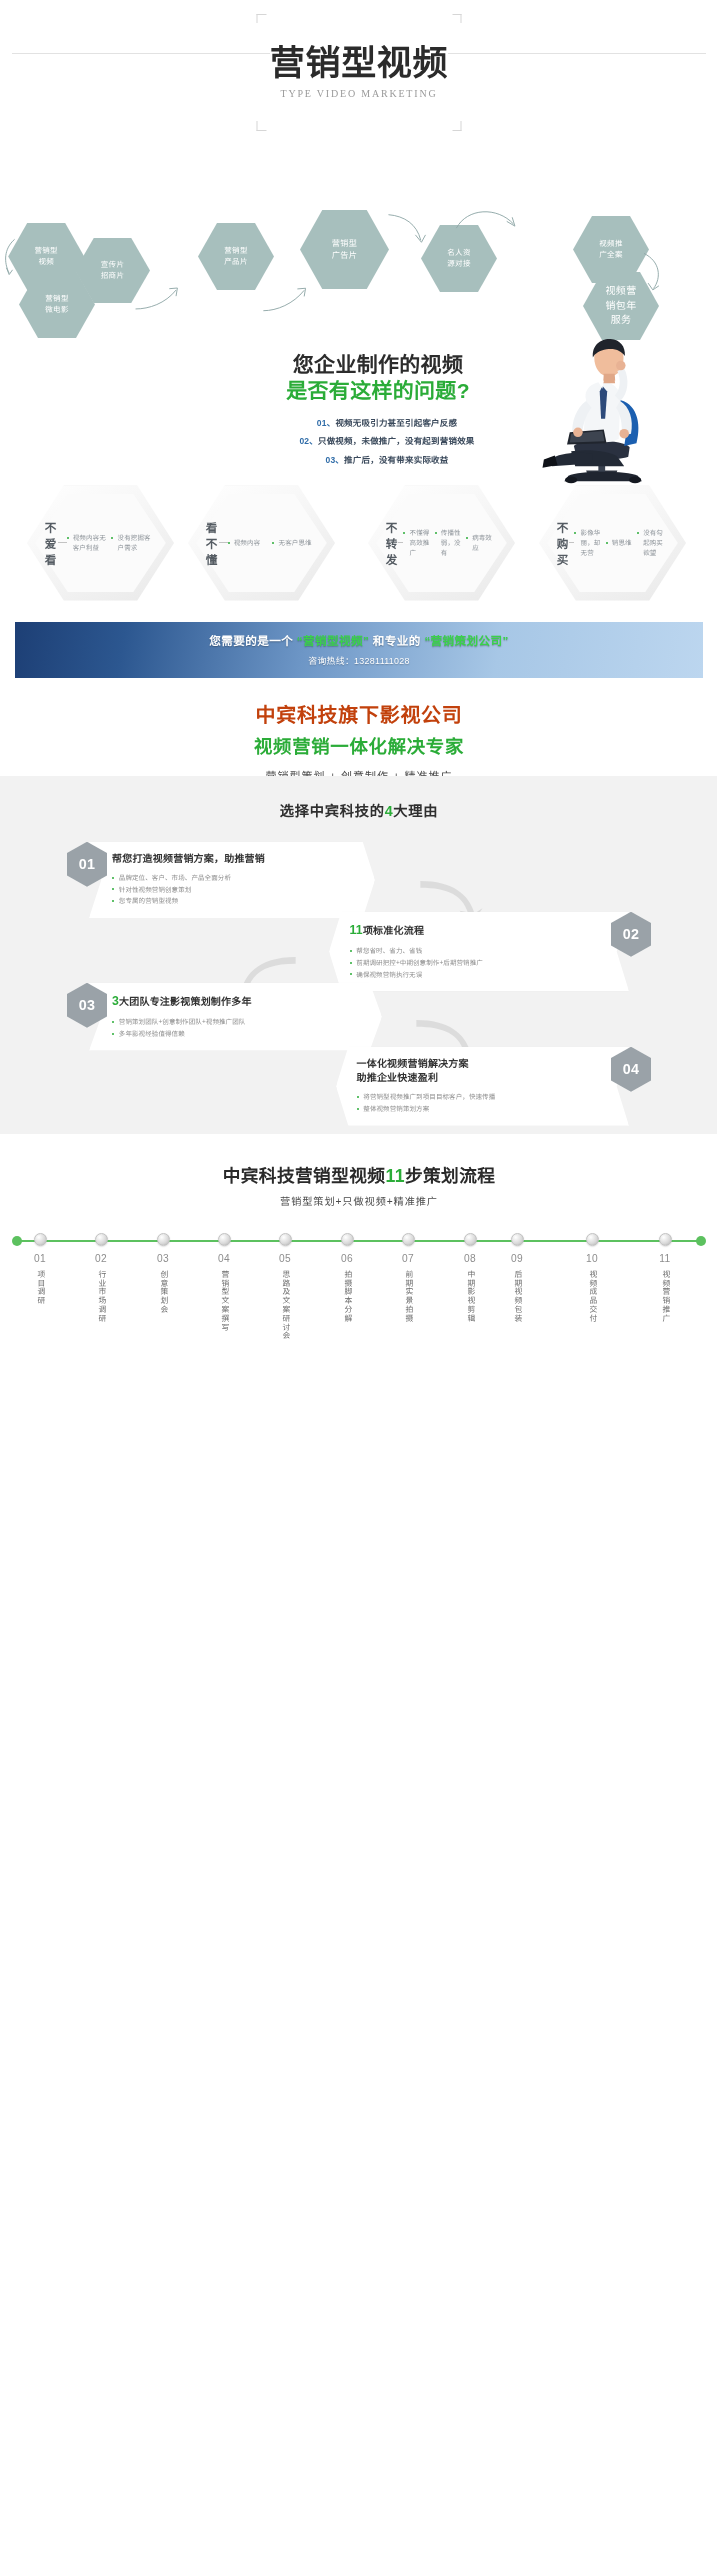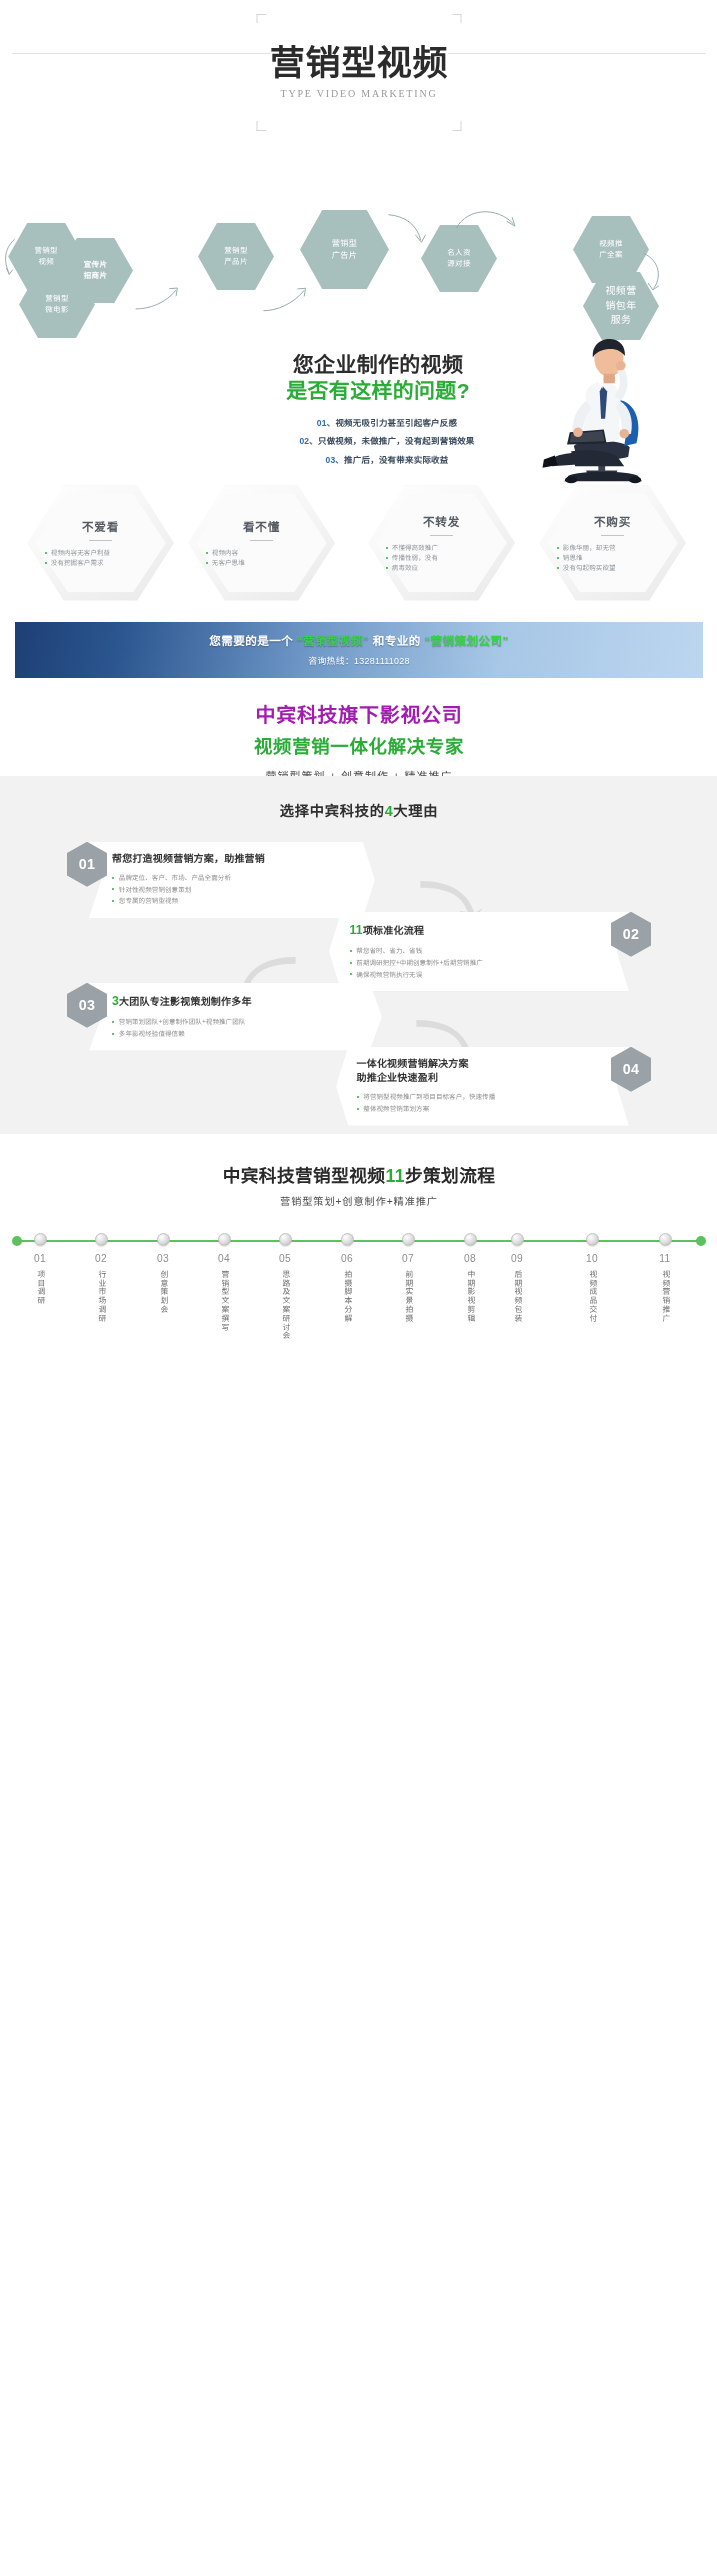--- a/index.html
+++ b/index.html
@@ -96,21 +96,21 @@
     clip-path:polygon(25% 0%,75% 0%,100% 50%,75% 100%,25% 100%,0% 50%);
     filter:drop-shadow(0 1.4px 4.1px rgba(0,0,0,.13));
   }
   .phex-in {
     position:absolute; inset:8.2px;
     background:#fbfbfb;
     clip-path:polygon(25% 0%,75% 0%,100% 50%,75% 100%,25% 100%,0% 50%);
   }
   .pcard {
     position:absolute; width:147px; height:115px;
-    display:flex; flex-direction:column; align-items:center; justify-content:center;
+    display:flex; flex-direction:row; align-items:center; justify-content:center;
     padding:0 17.7px;
   }
   .pcard h4 { font-size:11.6px; color:#555c63; font-weight:bold; letter-spacing:0.7px; }
   .pcard .divider { width:23px; height:1.4px; background:#c3c3c3; margin:6.1px 0 6.8px; }
   .pbullet {
     font-size:6.5px; color:#8e949a; line-height:1.55; letter-spacing:0.1px;
     position:relative; padding-left:6.1px; width:100%; text-align:left;
   }
   .pbullet::before {
     content:""; position:absolute; left:0; top:4.1px;
@@ -129,21 +129,21 @@
     text-shadow:0 0.7px 1.4px rgba(0,0,0,.3);
   }
   .bluebar .l1 em { font-style:normal; color:#39d14a; }
   .bluebar .l2 {
     font-size:8.9px; color:#ffffff; margin-top:5.5px; letter-spacing:0.3px;
     text-shadow:0 0.7px 1.4px rgba(0,0,0,.25);
   }
 
   
   .s7 { position:relative; height:89px; text-align:center; padding-top:12.3px; }
-  .s7-t1 { font-size:20px; font-weight:bold; color:#a21caf; letter-spacing:0.7px; }
+  .s7-t1 { font-size:20px; font-weight:bold; color:#c2410c; letter-spacing:0.7px; }
   .s7-t2 { font-size:18.4px; font-weight:bold; color:#2bac38; letter-spacing:0.7px; margin-top:4.1px; }
   .s7-t3 { font-size:11px; color:#4a4a4a; letter-spacing:1px; margin-top:8.2px; }
 
   
   .s8 { position:relative; background:#f2f2f2; padding:23px 0 27px; }
   .s8-head {
     text-align:center; font-size:14.3px; font-weight:bold; color:#2f2f2f; letter-spacing:0.7px;
     margin-bottom:17.7px;
   }
   .s8-head em { font-style:normal; color:#2bac38; }
@@ -243,21 +243,21 @@
       </div>
     </div>
 
     <div class="hex" style="left:19px;top:101px;width:76px;height:67px;">
       <div>
         <span>营销型</span>
         <span>微电影</span>
       </div>
     </div>
 
-    <div class="hex" style="left:58px;top:68px;width:75px;height:65px;font-weight:bold;">
+    <div class="hex" style="left:75px;top:68px;width:75px;height:65px;">
       <div>
         <span>宣传片</span>
         <span>招商片</span>
       </div>
     </div>
 
     <div class="hex" style="left:198px;top:53px;width:76px;height:67px;">
       <div>
         <span>营销型</span>
         <span>产品片</span>
@@ -530,21 +530,21 @@
         </div>
       </div>
 
     </div>
   </section>
 
   <section class="s9">
     <h2 class="s9-t1">
       <span>中宾科技营销型视频</span><em>11</em><span>步策划流程</span>
     </h2>
-    <div class="s9-t2">营销型策划+创意制作+精准推广</div>
+    <div class="s9-t2">营销型策划+只做视频+精准推广</div>
 
     <div class="timeline">
       <div class="tl-line"></div>
       <div class="tl-cap l"></div>
       <div class="tl-cap r"></div>
 
       <div class="tl-item" style="left:15px;">
         <div class="tl-node"></div>
         <div class="tl-num">01</div>
         <div class="tl-vtxt">项目调研</div>

